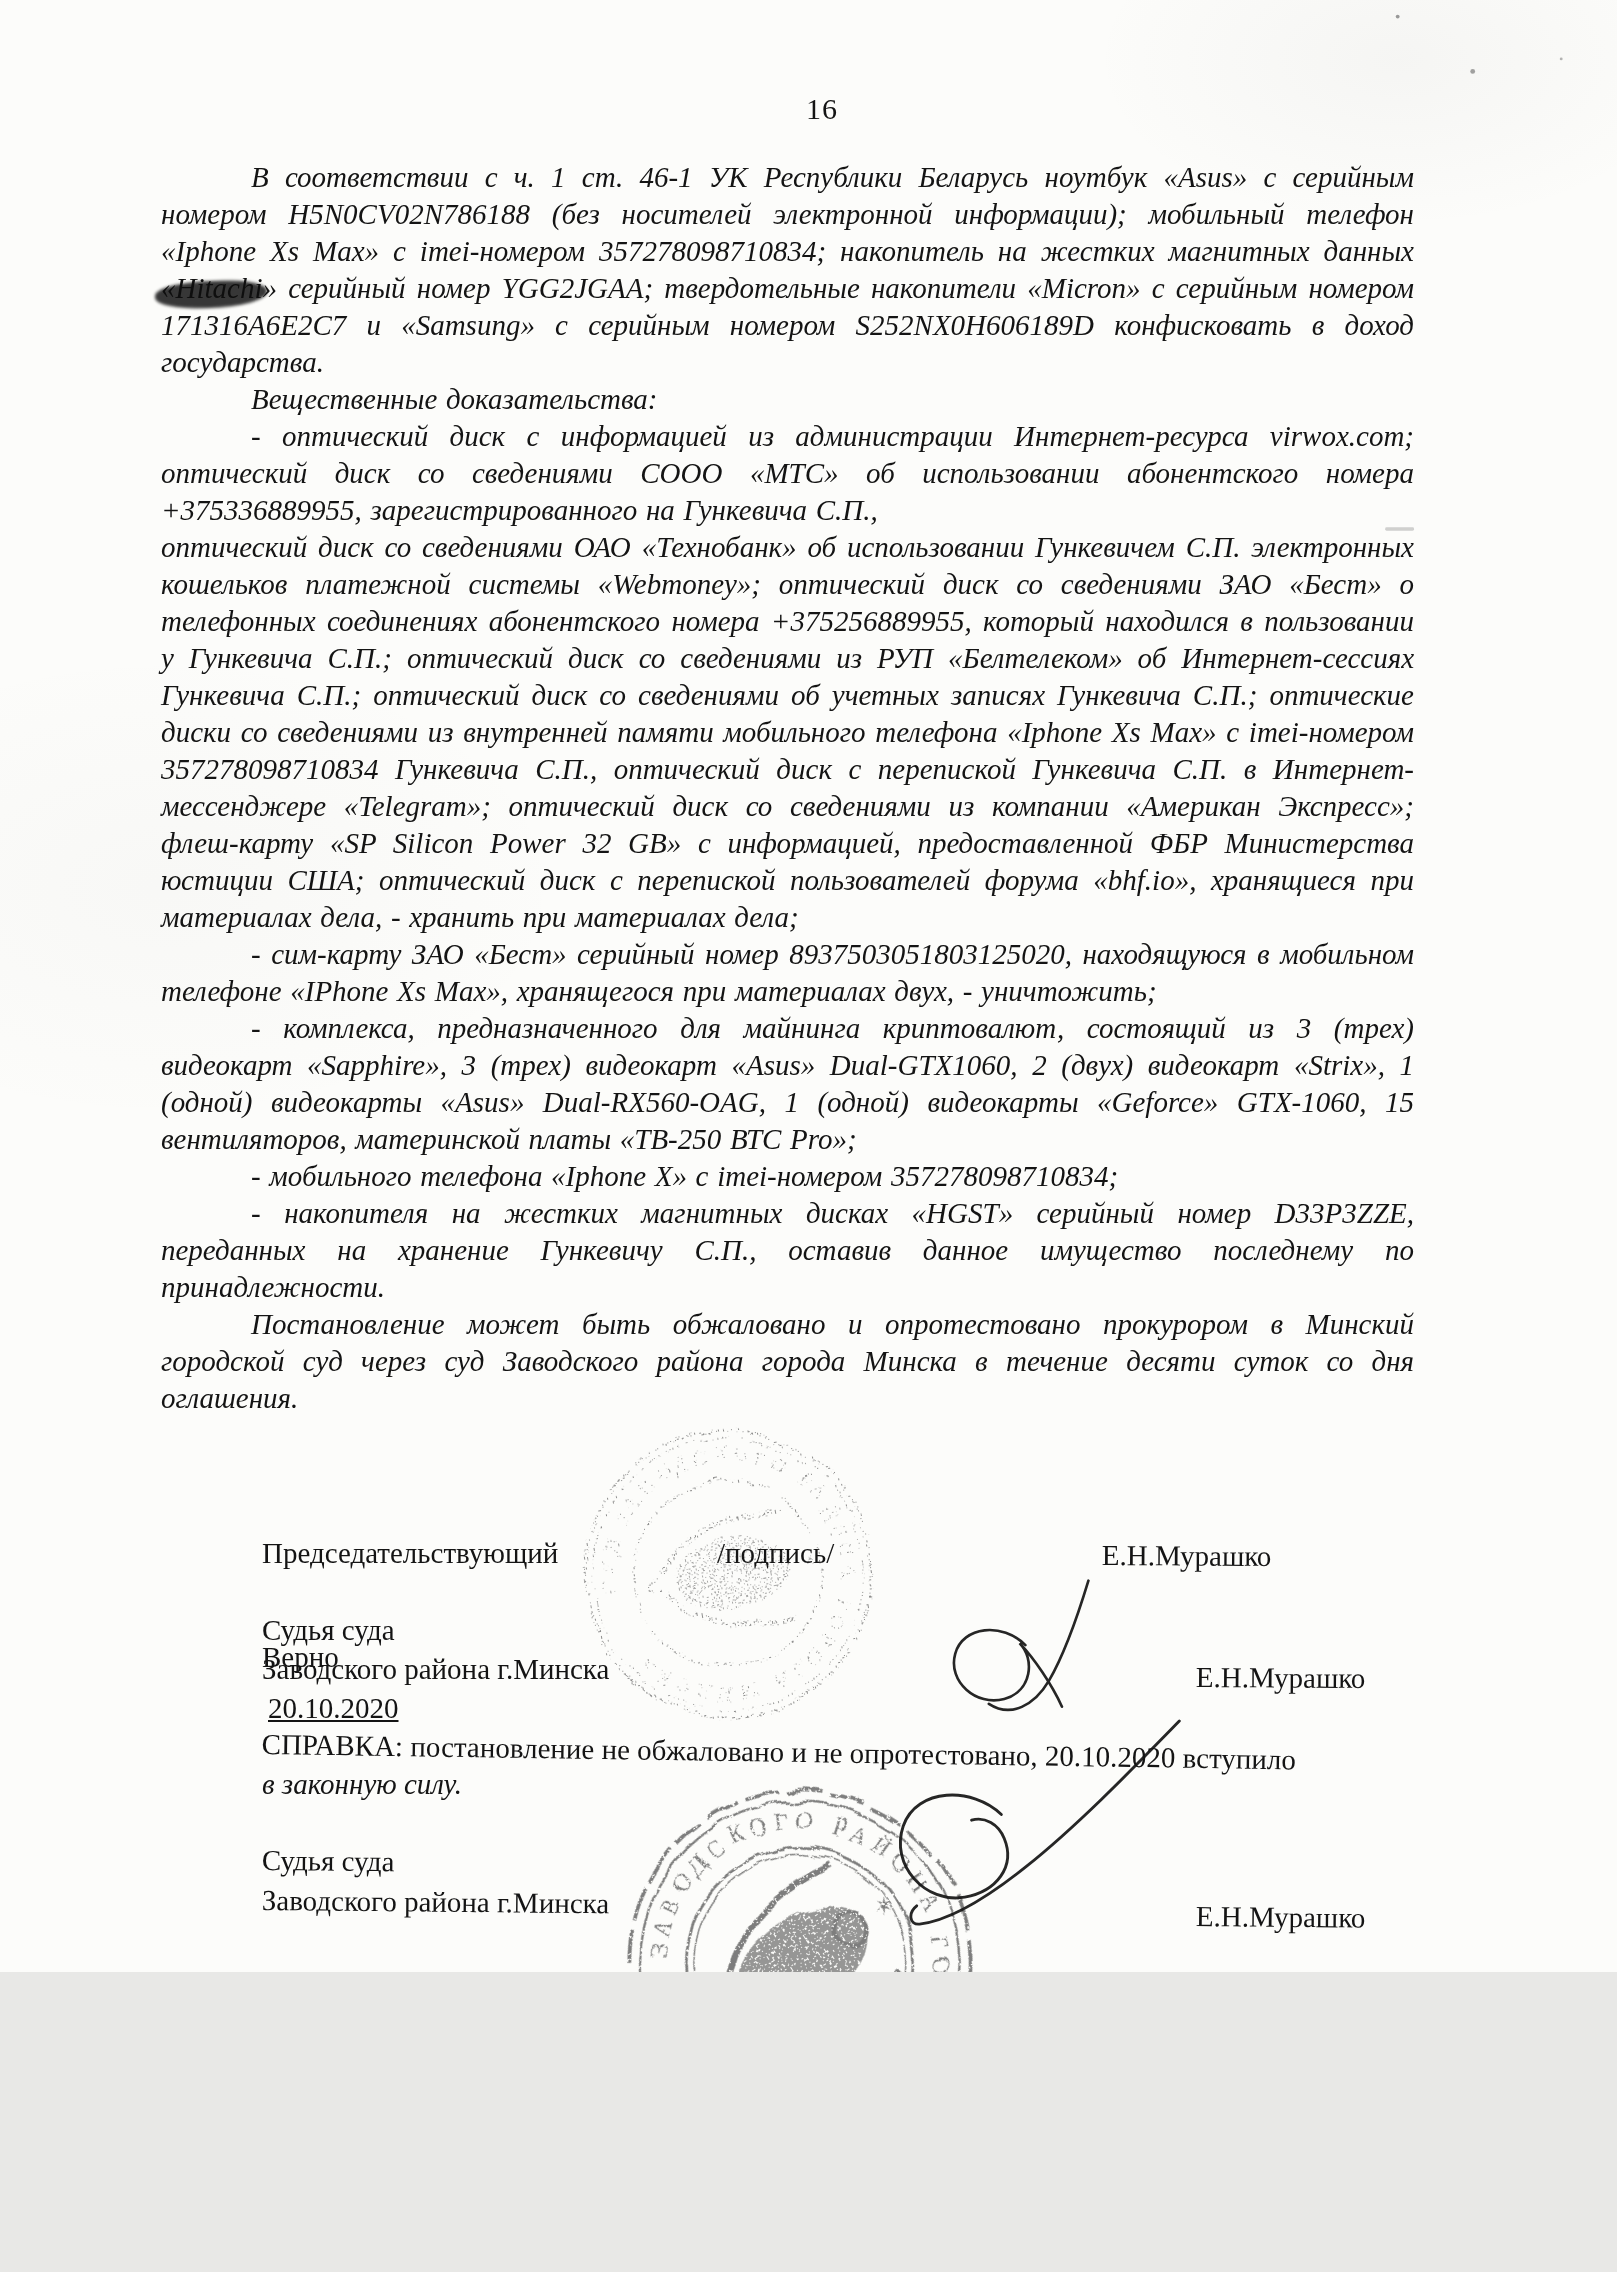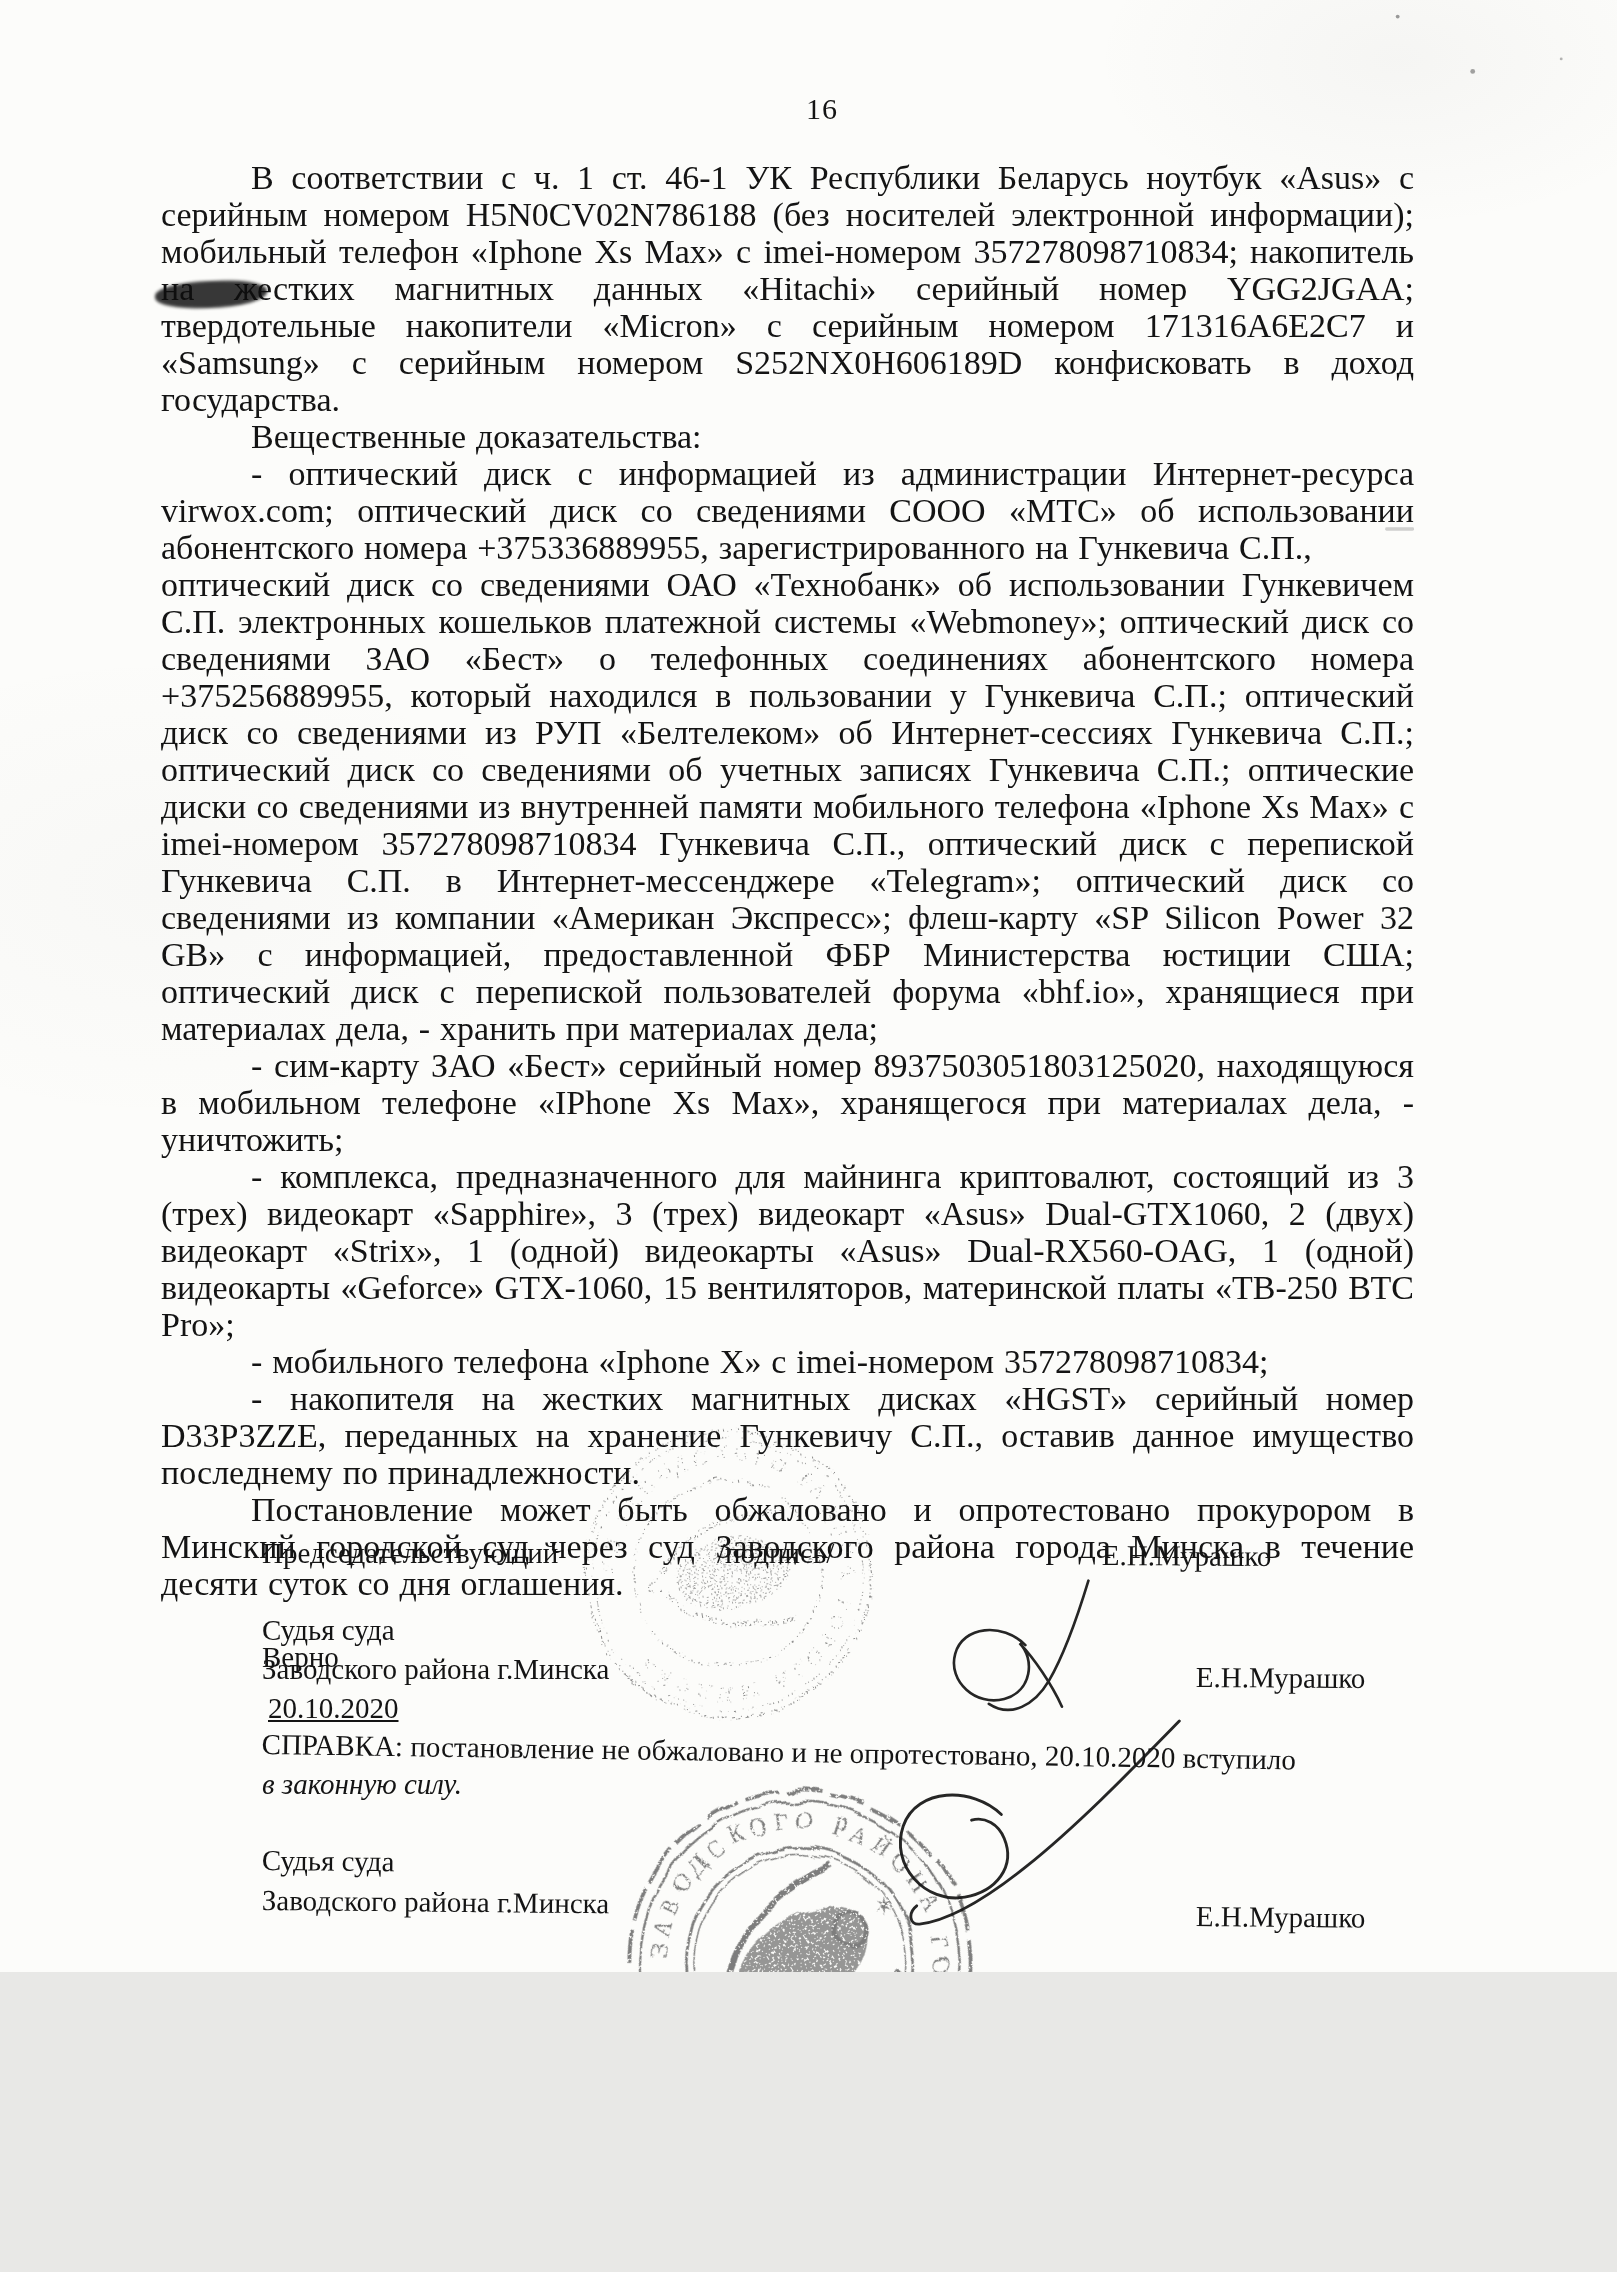--- a/index.html
+++ b/index.html
@@ -18,22 +18,22 @@
     padding-left:27px;
   }
 
   .page-number {
     position:absolute; top:92px; left:0; width:100%;
     text-align:center; font-size:30px; letter-spacing:1px;
   }
 
   .body-text {
     position:absolute; left:161px; top:159px; width:1253px;
-    font-size:34px; line-height:37px;
-    text-align:justify; word-spacing:1.4px;
+    font-size:29px; line-height:37px;
+    text-align:justify; word-spacing:1.4px;font-style:italic;
   }
   .body-text p { margin:0; }
   .body-text p.indent { text-indent:90px; }
 
   .sig-row {
     position:absolute; white-space:nowrap;
     font-size:29px; line-height:37px;
   }
   .tilt-a { transform:rotate(0.35deg); transform-origin:left top; }
   .tilt-b { transform:rotate(0.85deg); transform-origin:left top; }
@@ -65,21 +65,21 @@
 
 <div class="page">
 
   <div class="page-number">16</div>
 
   <div class="body-text">
     <p class="indent">В соответствии с ч. 1 ст. 46-1 УК Республики Беларусь ноутбук «Asus» с серийным номером H5N0CV02N786188 (без носителей электронной информации); мобильный телефон «Iphone Xs Max» с imei-номером 357278098710834; накопитель на жестких магнитных данных «Hitachi» серийный номер YGG2JGAA; твердотельные накопители «Micron» с серийным номером 171316A6E2C7 и «Samsung» с серийным номером S252NX0H606189D конфисковать в доход государства.</p>
     <p class="indent">Вещественные доказательства:</p>
     <p class="indent">- оптический диск с информацией из администрации Интернет-ресурса virwox.com; оптический диск со сведениями СООО «МТС» об использовании абонентского номера +375336889955, зарегистрированного на Гункевича С.П.,</p>
     <p>оптический диск со сведениями ОАО «Технобанк» об использовании Гункевичем С.П. электронных кошельков платежной системы «Webmoney»; оптический диск со сведениями ЗАО «Бест» о телефонных соединениях абонентского номера +375256889955, который находился в пользовании у Гункевича С.П.; оптический диск со сведениями из РУП «Белтелеком» об Интернет-сессиях Гункевича С.П.; оптический диск со сведениями об учетных записях Гункевича С.П.; оптические диски со сведениями из внутренней памяти мобильного телефона «Iphone Xs Max» с imei-номером 357278098710834 Гункевича С.П., оптический диск с перепиской Гункевича С.П. в Интернет-мессенджере «Telegram»; оптический диск со сведениями из компании «Американ Экспресс»; флеш-карту «SP Silicon Power 32 GB» с информацией, предоставленной ФБР Министерства юстиции США; оптический диск с перепиской пользователей форума «bhf.io», хранящиеся при материалах дела, - хранить при материалах дела;</p>
-    <p class="indent">- сим-карту ЗАО «Бест» серийный номер 8937503051803125020, находящуюся в мобильном телефоне «IPhone Xs Max», хранящегося при материалах дела, - уничтожить;</p>
+    <p class="indent">- сим-карту ЗАО «Бест» серийный номер 8937503051803125020, находящуюся в мобильном телефоне «IPhone Xs Max», хранящегося при материалах двух, - уничтожить;</p>
     <p class="indent">- комплекса, предназначенного для майнинга криптовалют, состоящий из 3 (трех) видеокарт «Sapphire», 3 (трех) видеокарт «Asus» Dual-GTX1060, 2 (двух) видеокарт «Strix», 1 (одной) видеокарты «Asus» Dual-RX560-OAG, 1 (одной) видеокарты «Geforce» GTX-1060, 15 вентиляторов, материнской платы «ТВ-250 ВТС Pro»;</p>
     <p class="indent">- мобильного телефона «Iphone X» с imei-номером 357278098710834;</p>
     <p class="indent">- накопителя на жестких магнитных дисках «HGST» серийный номер D33P3ZZE, переданных на хранение Гункевичу С.П., оставив данное имущество последнему по принадлежности.</p>
     <p class="indent">Постановление может быть обжаловано и опротестовано прокурором в Минский городской суд через суд Заводского района города Минска в течение десяти суток со дня оглашения.</p>
   </div>
 
   <div class="smudge"></div>
 
   <div class="sig-row" style="left:262px; top:1535px;">Председательствующий</div>
   <div class="sig-row" style="left:717px; top:1535px;">/подпись/</div>

